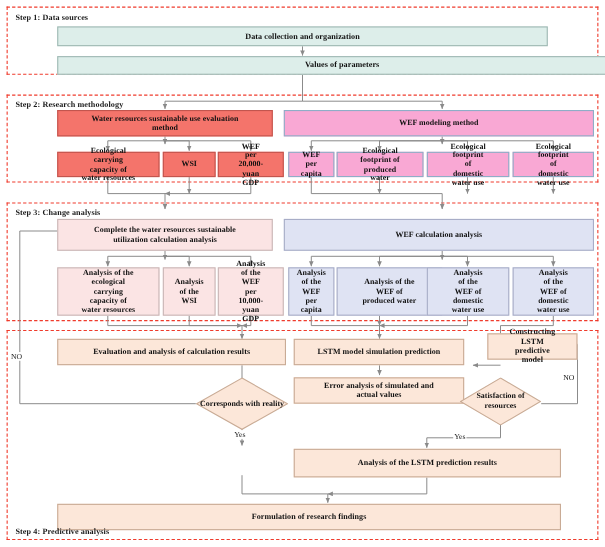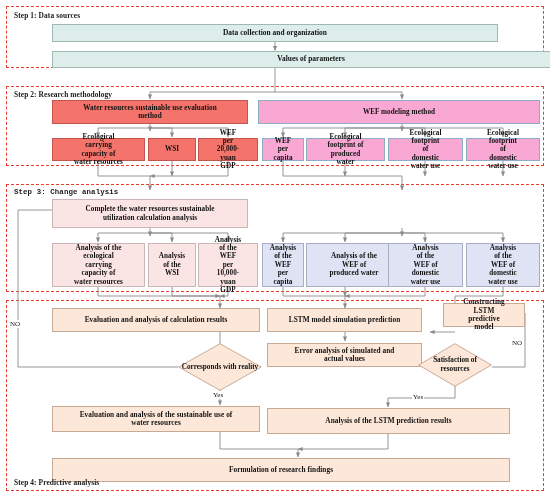--- a/index.html
+++ b/index.html
@@ -167,22 +167,23 @@
   <div class="node n-blue" style="left:258px;top:100px;width:282px;height:24px;">WEF modeling method</div>
 
   <div class="node n-red" style="left:52px;top:138px;width:93px;height:23px;">Ecological carrying capacity of water resources</div>
   <div class="node n-red" style="left:148px;top:138px;width:48px;height:23px;">WSI</div>
   <div class="node n-red" style="left:198px;top:138px;width:60px;height:23px;">WEF per 20,000-yuan GDP</div>
   <div class="node n-blue" style="left:262px;top:138px;width:30px;height:23px;">WEF per capita</div>
   <div class="node n-blue" style="left:306px;top:138px;width:79px;height:23px;">Ecological footprint of produced water</div>
   <div class="node n-blue" style="left:388px;top:138px;width:75px;height:23px;">Ecological footprint of domestic water use</div>
   <div class="node n-blue" style="left:466px;top:138px;width:74px;height:23px;">Ecological footprint of domestic water use</div>
 
-  <div class="step-label" style="left:14px;top:188px;font-family:Liberation Mono, monospace;">Step 3: Change analysis</div>
+  <div class="step-label" style="left:14px;top:188px;">Step 3: Change analysis</div>
   <div class="node n-pink" style="left:52px;top:199px;width:196px;height:29px;">Complete the water resources sustainable utilization calculation analysis</div>
+  <div class="node n-lav" style="left:258px;top:199px;width:282px;height:29px;">WEF calculation analysis</div>
 
   <div class="node n-pink" style="left:52px;top:243px;width:93px;height:44px;">Analysis of the ecological carrying capacity of water resources</div>
   <div class="node n-pink" style="left:148px;top:243px;width:48px;height:44px;">Analysis of the WSI</div>
   <div class="node n-pink" style="left:198px;top:243px;width:60px;height:44px;">Analysis of the WEF per 10,000-yuan GDP</div>
   <div class="node n-lav" style="left:262px;top:243px;width:42px;height:44px;">Analysis of the WEF per capita</div>
   <div class="node n-lav" style="left:306px;top:243px;width:96px;height:44px;">Analysis of the WEF of produced water</div>
   <div class="node n-lav" style="left:388px;top:243px;width:75px;height:44px;">Analysis of the WEF of domestic water use</div>
   <div class="node n-lav" style="left:466px;top:243px;width:74px;height:44px;">Analysis of the WEF of domestic water use</div>
 
   <div class="node n-peach" style="left:52px;top:308px;width:208px;height:24px;">Evaluation and analysis of calculation results</div>
@@ -197,21 +198,20 @@
     <div class="dtext">Corresponds with reality</div>
   </div>
 
   <div class="diamond" style="left:418px;top:343px;width:74px;height:44px;">
     <svg class="dshape" viewBox="0 0 74 44" preserveAspectRatio="none">
       <polygon points="37,0.7 73.3,22 37,43.3 0.7,22" fill="#fce7d9" stroke="#c9ab95" stroke-width="1"></polygon>
     </svg>
     <div class="dtext">Satisfaction of resources</div>
   </div>
 
-  <div class="node n-peach" style="left:52px;top:406px;width:208px;height:26px;">Evaluation and analysis of the sustainable use of water resources</div>
   <div class="node n-peach" style="left:267px;top:408px;width:243px;height:26px;">Analysis of  the LSTM prediction results</div>
   <div class="node n-peach" style="left:52px;top:458px;width:458px;height:24px;">Formulation of research findings</div>
 
   <div class="step-label" style="left:14px;top:478px;">Step 4: Predictive analysis</div>
 
   <div class="edge-label" style="left:9px;top:320px;">NO</div>
   <div class="edge-label" style="left:212px;top:391px;">Yes</div>
   <div class="edge-label" style="left:511px;top:339px;">NO</div>
   <div class="edge-label" style="left:412px;top:393px;">Yes</div>
 

